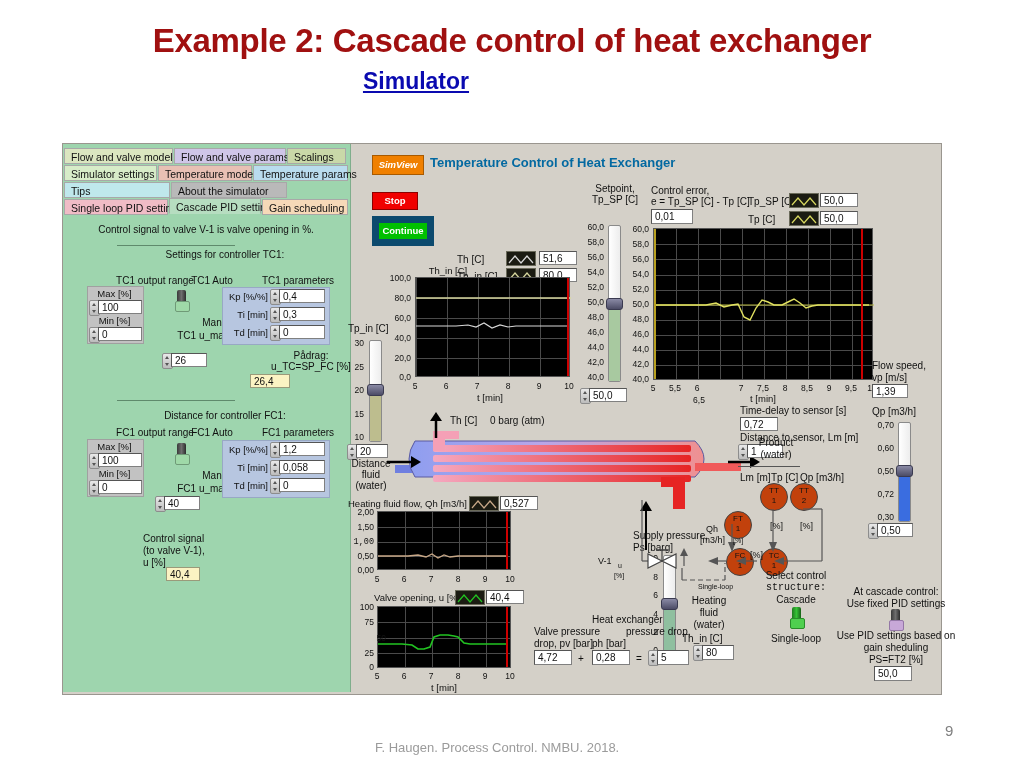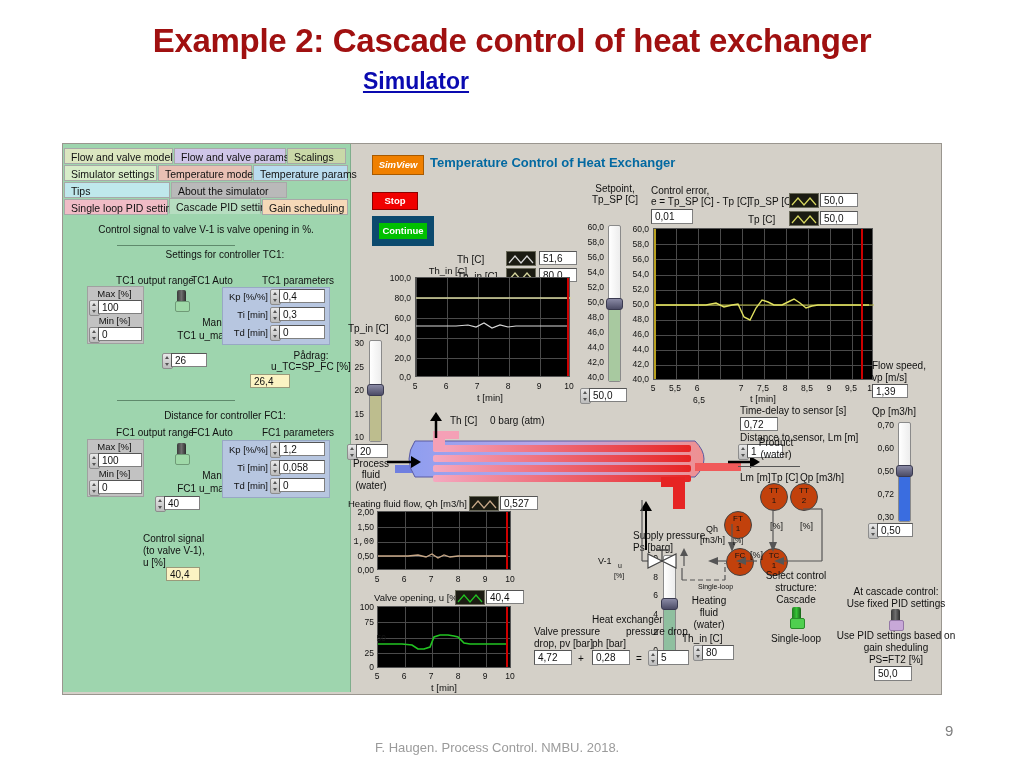--- a/index.html
+++ b/index.html
@@ -324,21 +324,21 @@
 <div class="ytick" style="left:346px;top:362px;width:18px;">25</div>
 <div class="ytick" style="left:346px;top:385px;width:18px;">20</div>
 <div class="ytick" style="left:346px;top:409px;width:18px;">15</div>
 <div class="ytick" style="left:346px;top:432px;width:18px;">10</div>
 <div class="abs vsl" style="left:369px;top:340px;height:100px;">
   <div class="fill" style="height:50px;background:#bdbd8e;"></div>
 </div>
 <div class="abs vsl-knob" style="left:367px;top:384px;"></div>
 <div class="abs spin" style="left:347px;top:444px;"></div>
 <div class="abs numbox" style="left:356px;top:444px;width:32px;height:14px;">20</div>
-<div class="abs rp-c" style="left:345px;top:458px;width:52px;">Process</div>
+<div class="abs rp-c" style="left:345px;top:458px;width:52px;">Distance</div>
 <div class="abs rp-c" style="left:345px;top:469px;width:52px;">fluid</div>
 <div class="abs rp-c" style="left:345px;top:480px;width:52px;">(water)</div>
 
 <div class="abs" style="left:395px;top:415px;width:360px;height:110px;">
   <svg width="360" height="110" viewBox="0 0 360 110">
     <defs>
       <linearGradient id="tubeg" x1="0" y1="0" x2="1" y2="0">
         <stop offset="0%" stop-color="#f5a8c0"></stop>
           <stop offset="100%" stop-color="#e62424"></stop>
       </linearGradient>
@@ -575,21 +575,21 @@
 <div class="abs tiny" style="left:700px;top:535px;font-size:9px;">[m3/h]</div>
 <div class="abs tiny" style="left:733px;top:537px;">[%]</div>
 <div class="abs tiny" style="left:770px;top:521px;font-size:9px;">[%]</div>
 <div class="abs tiny" style="left:800px;top:521px;font-size:9px;">[%]</div>
 <div class="abs tiny" style="left:750px;top:550px;font-size:9px;">[%]</div>
 <div class="abs tiny" style="left:618px;top:562px;">u</div>
 <div class="abs tiny" style="left:614px;top:572px;">[%]</div>
 <div class="abs tiny" style="left:698px;top:583px;">Single-loop</div>
 
 <div class="abs rp-c" style="left:752px;top:570px;width:88px;">Select control</div>
-<div class="abs rp-c" style="left:752px;top:582px;width:88px;">structure:</div>
+<div class="abs rp-c" style="left:752px;top:582px;width:88px;font-family:Liberation Mono, monospace;">structure:</div>
 <div class="abs rp-c" style="left:752px;top:594px;width:88px;">Cascade</div>
 <div class="abs vswitch green" style="left:790px;top:607px;">
   <div class="stem"></div>
     <div class="base"></div>
 </div>
 <div class="abs rp-c" style="left:752px;top:633px;width:88px;">Single-loop</div>
 
 <div class="abs rp-c" style="left:840px;top:586px;width:112px;">At cascade control:</div>
 <div class="abs rp-c" style="left:840px;top:598px;width:112px;">Use fixed PID settings</div>
 <div class="abs vswitch purp" style="left:889px;top:609px;">

